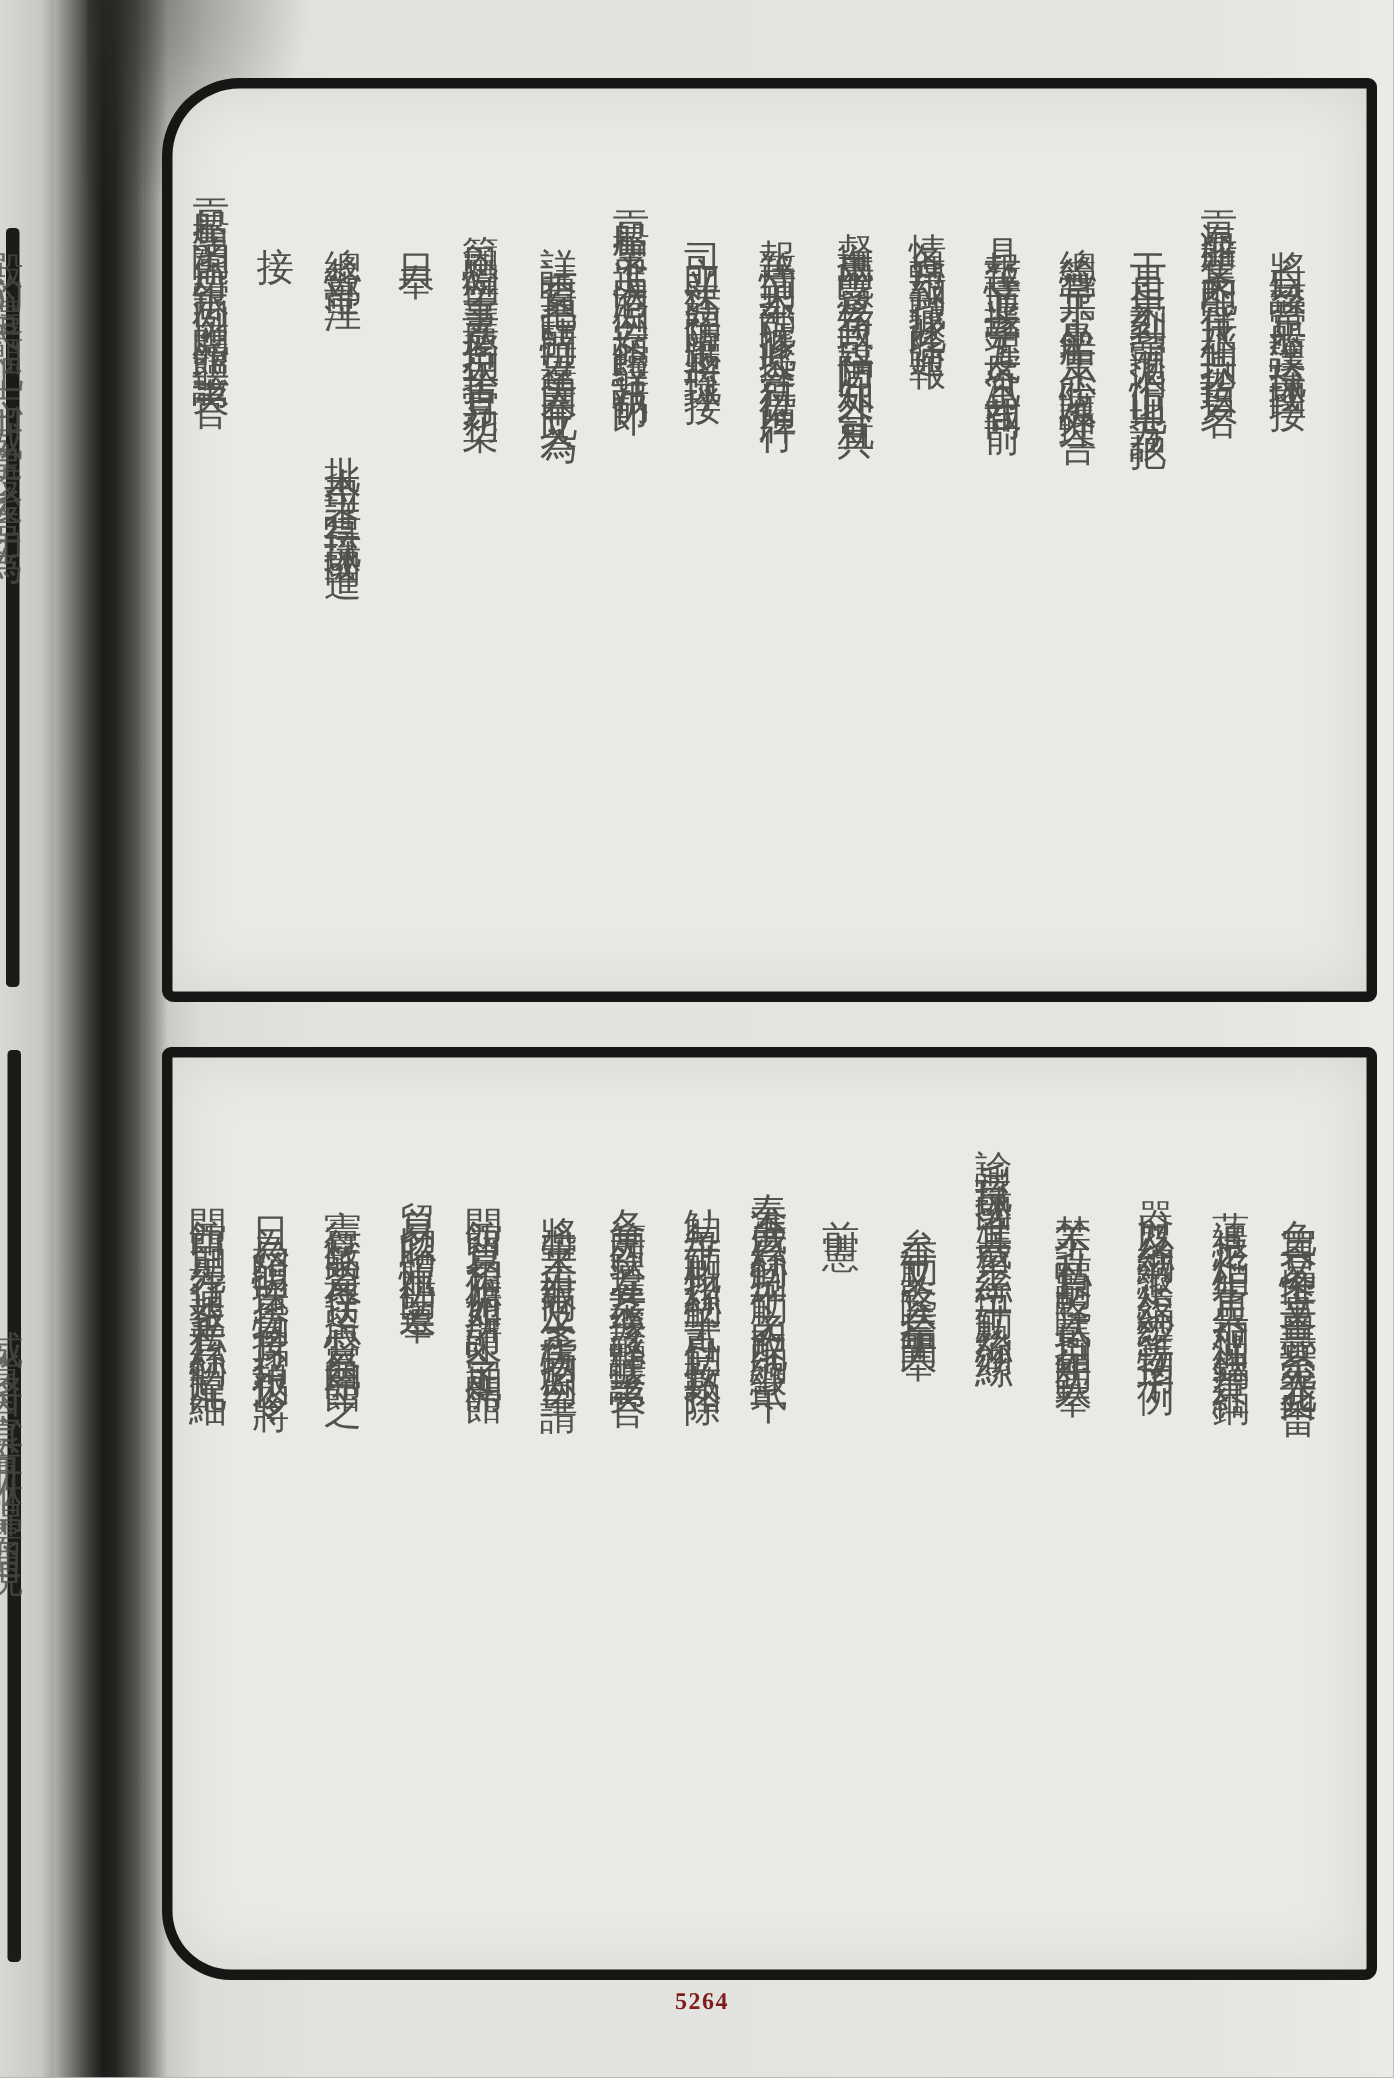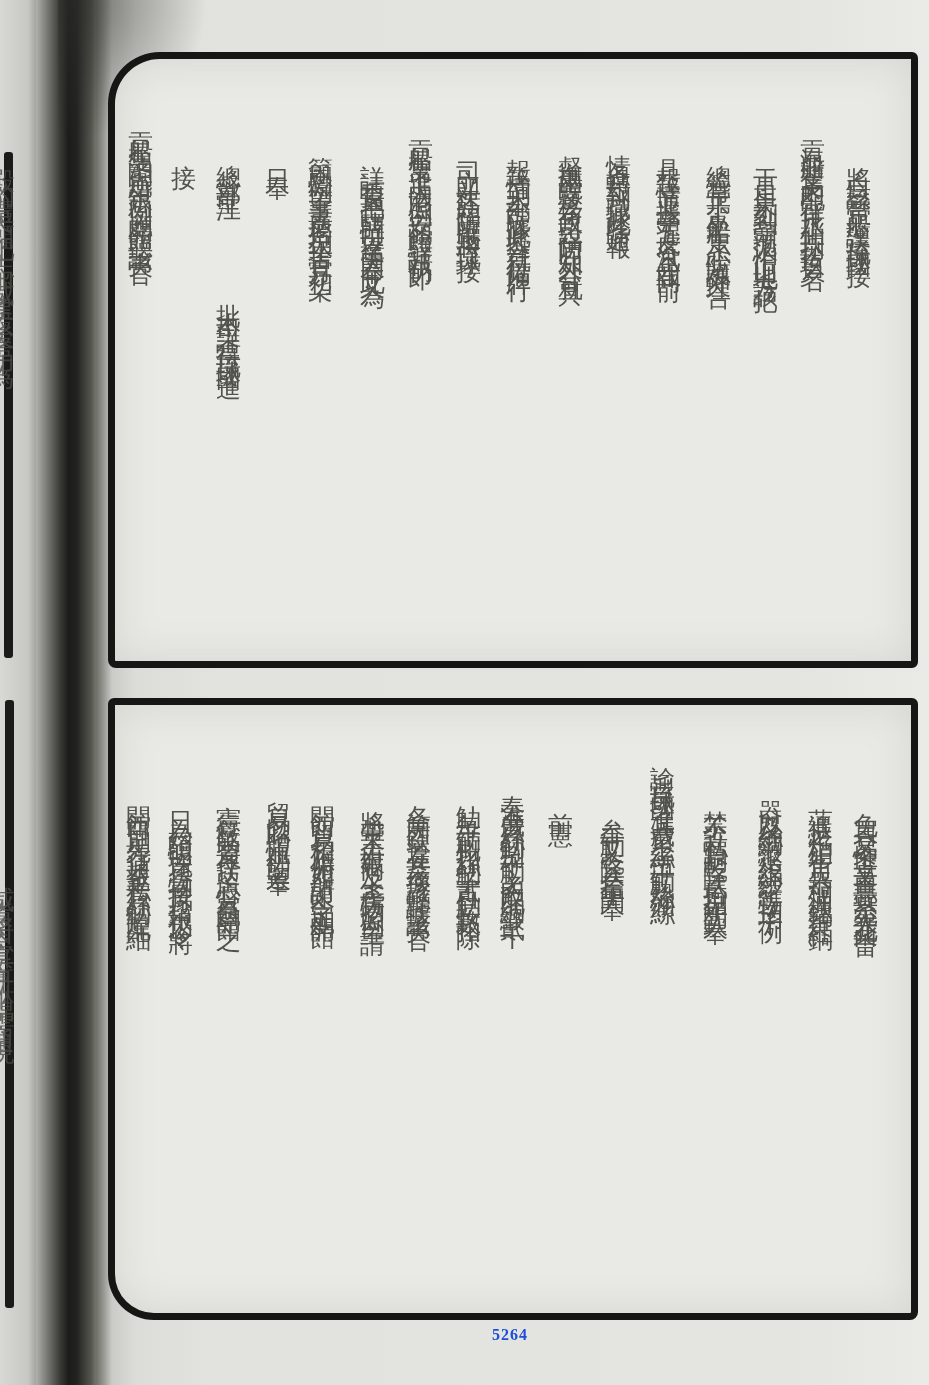--- a/index.html
+++ b/index.html
@@ -50,23 +50,23 @@
   .panel.bottom{top:698px;height:622px;border-radius:6px 6px 8px 46px;}
   
   .col{
     position:absolute;
     writing-mode:vertical-rl;text-orientation:upright;
     font-size:25px;letter-spacing:8px;line-height:44px;
     color:#3d3d3a;opacity:.88;white-space:nowrap;
   }
   
   .page-num{
-    position:absolute;left:450px;top:1326px;width:120px;text-align:center;
+    position:absolute;left:450px;top:1326px;width:120px;text-align:left;
     font-family:"Liberation Serif",serif;font-size:16px;font-weight:600;
-    letter-spacing:1px;color:#1d4ed8;
+    letter-spacing:1px;color:#7f1d1d;
   }
 </style>
 </head>
 <body>
 
 <div class="page">
 
   <div class="main-paper"></div>
 
   <div class="left-page">

